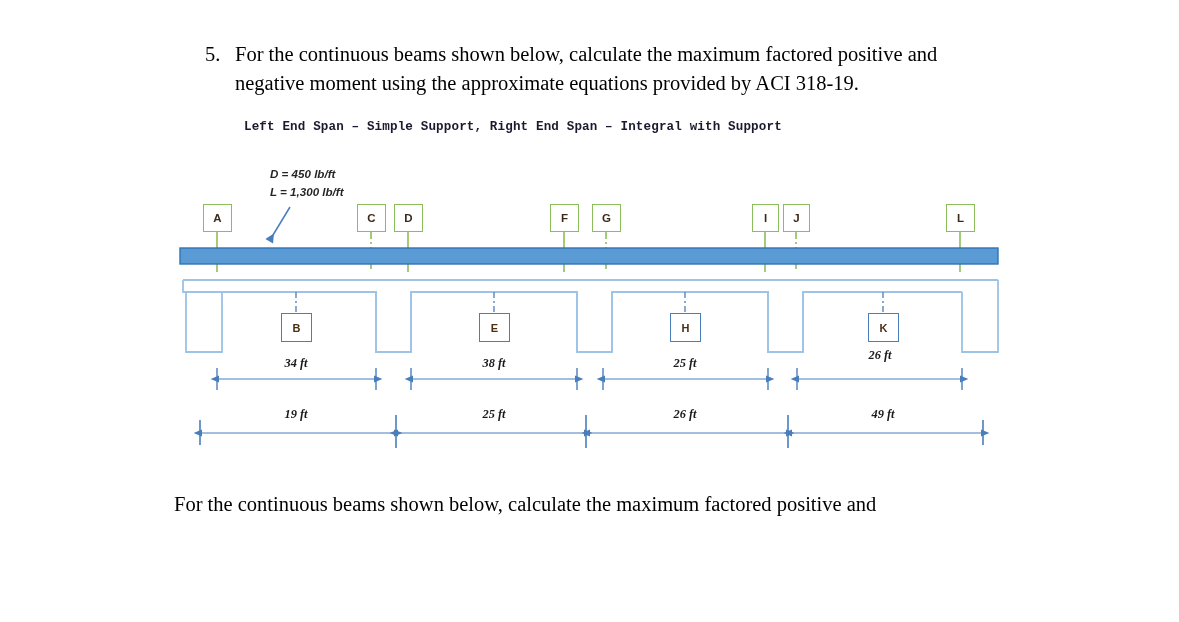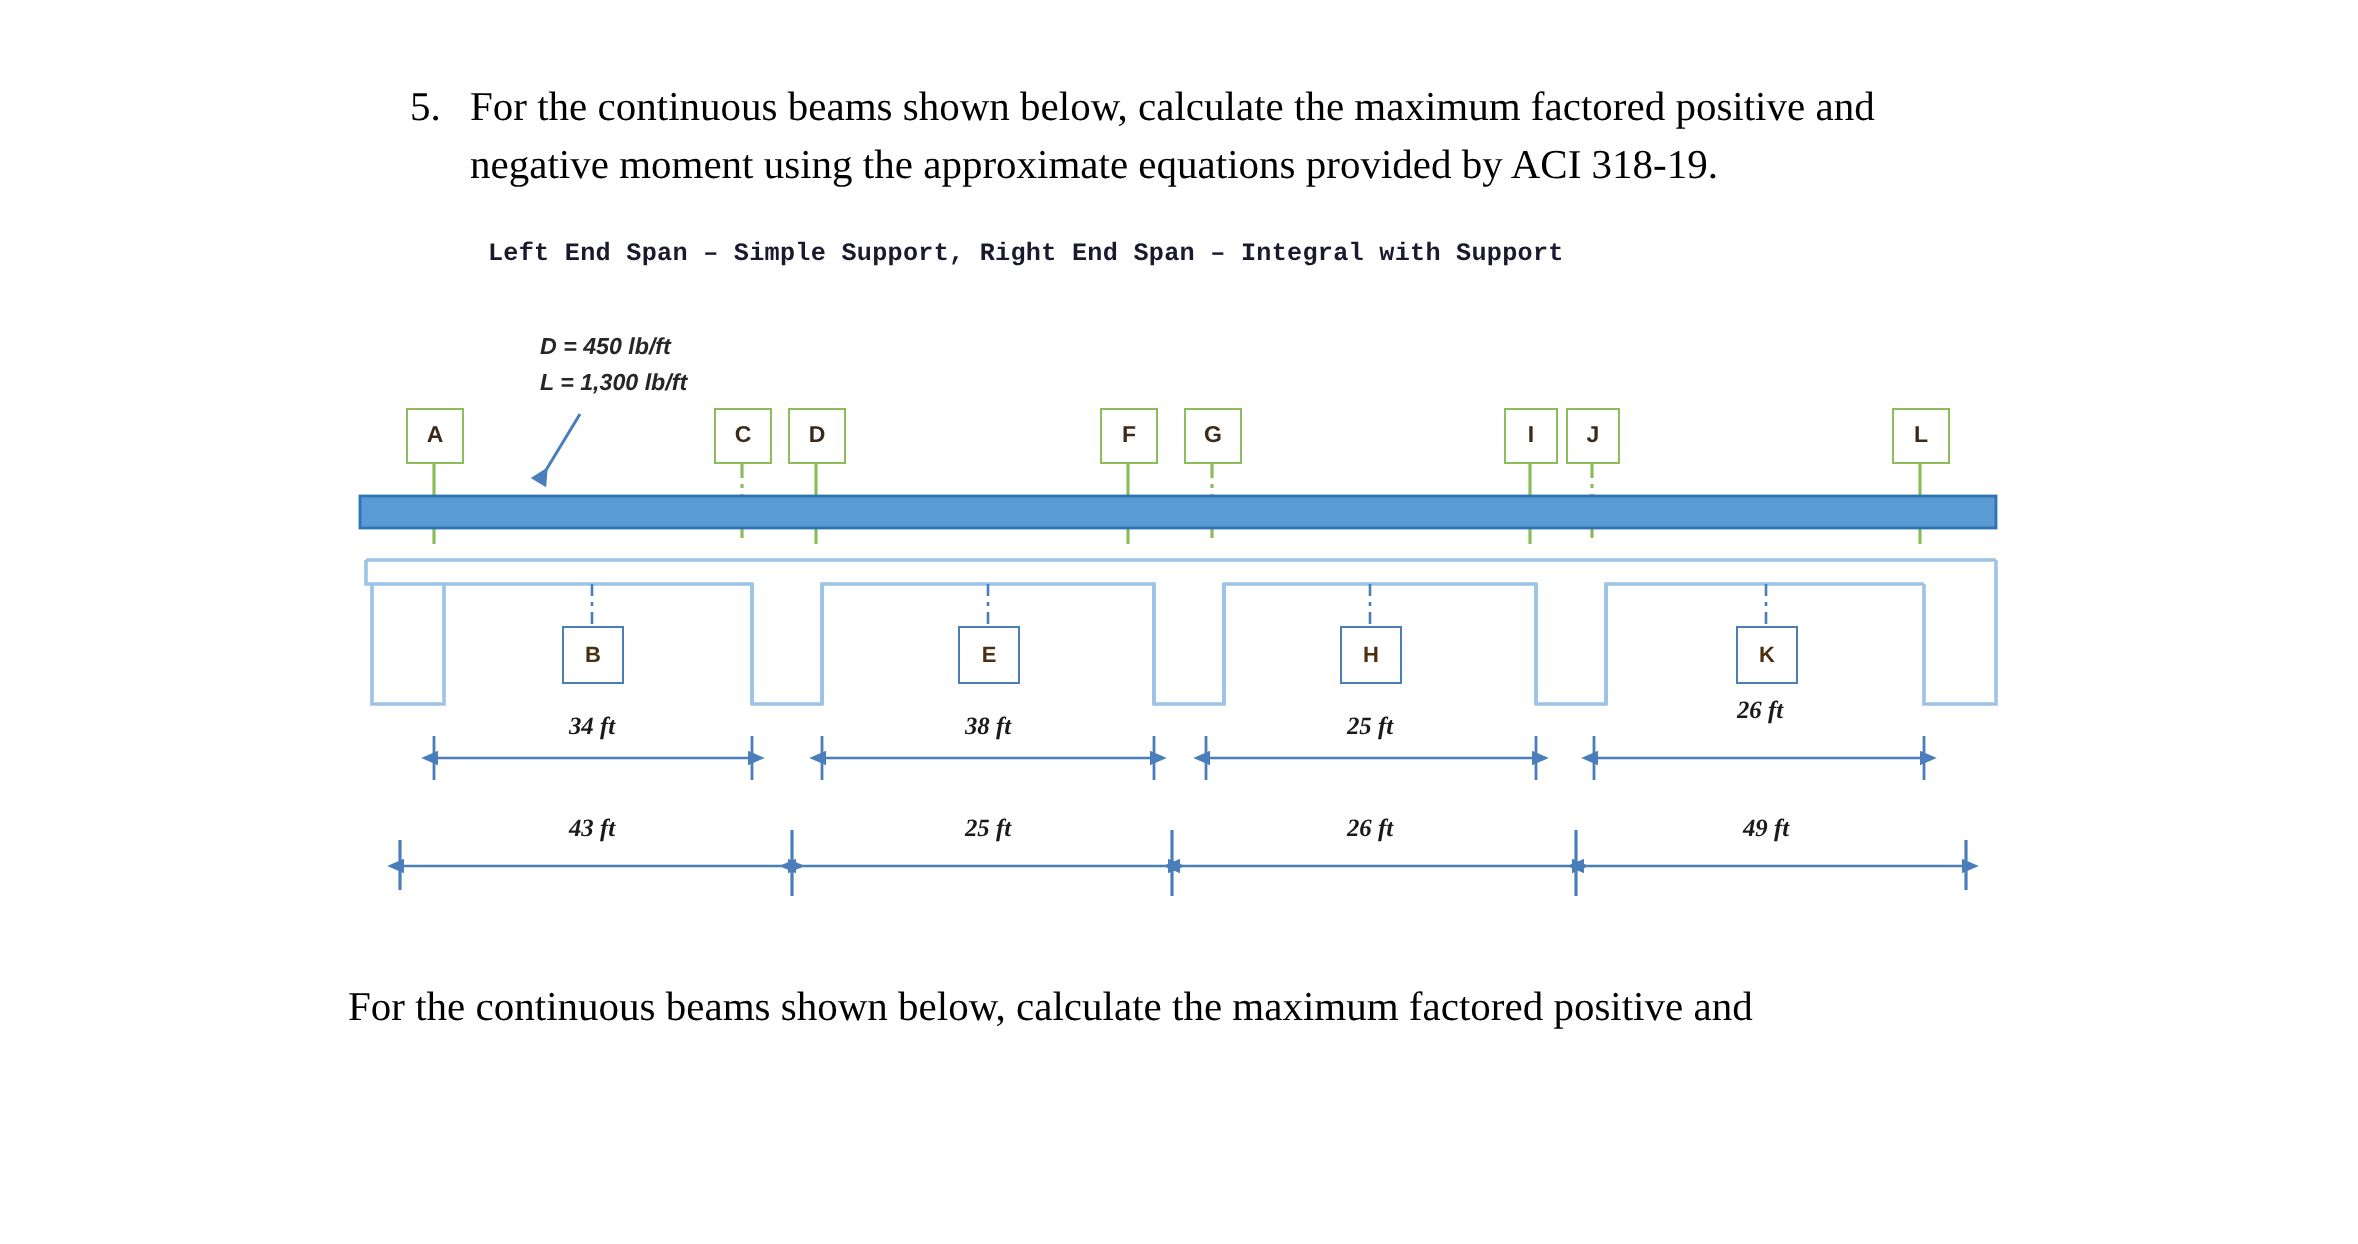--- a/index.html
+++ b/index.html
@@ -275,18 +275,18 @@
 </div>
 <div class="node-box node-bot" style="left:868px; top:313px; width:31px; height:29px;">
   <span>K</span>
 </div>
 
 <div class="dim-text" style="left:266px; top:356px; width:60px;">34 ft</div>
 <div class="dim-text" style="left:464px; top:356px; width:60px;">38 ft</div>
 <div class="dim-text" style="left:655px; top:356px; width:60px;">25 ft</div>
 <div class="dim-text" style="left:850px; top:348px; width:60px;">26 ft</div>
 
-<div class="dim-text" style="left:266px; top:407px; width:60px;">43 ft</div>
+<div class="dim-text" style="left:266px; top:407px; width:60px;">19 ft</div>
 <div class="dim-text" style="left:464px; top:407px; width:60px;">25 ft</div>
 <div class="dim-text" style="left:655px; top:407px; width:60px;">26 ft</div>
 <div class="dim-text" style="left:853px; top:407px; width:60px;">49 ft</div>
 
 <div id="bottom-text">For the continuous beams shown below, calculate the maximum factored positive and</div>
 
 </body></html>

